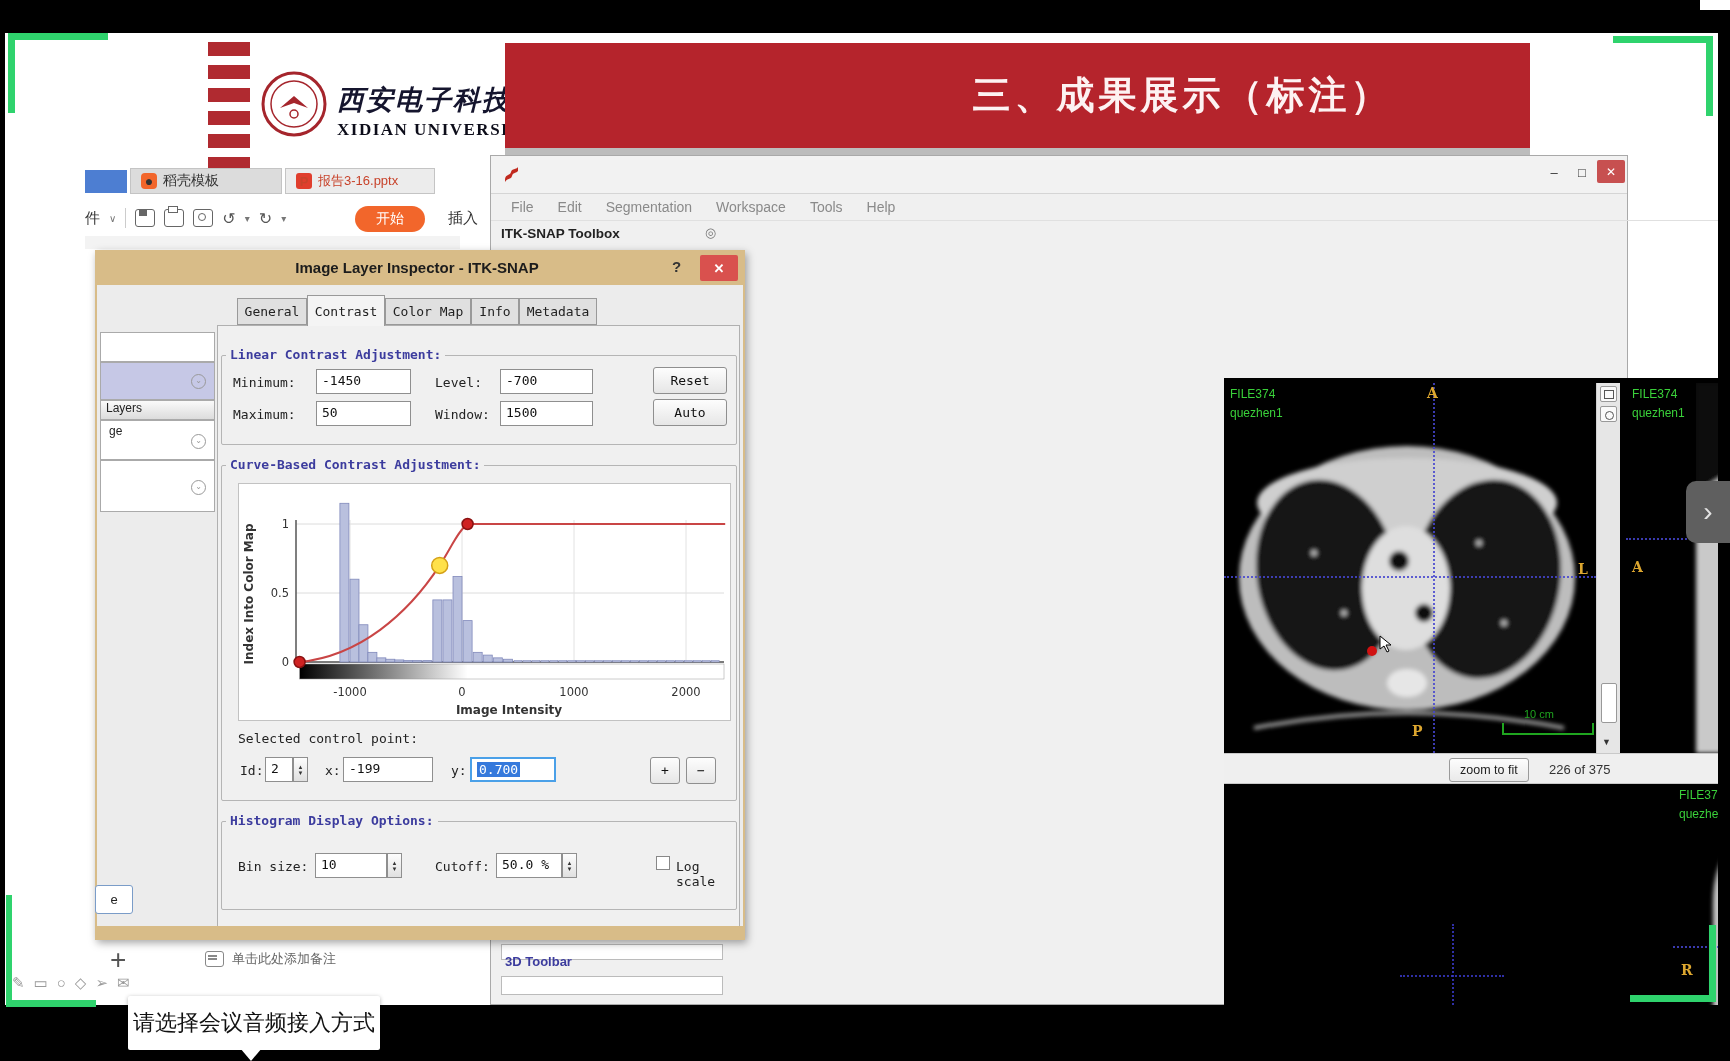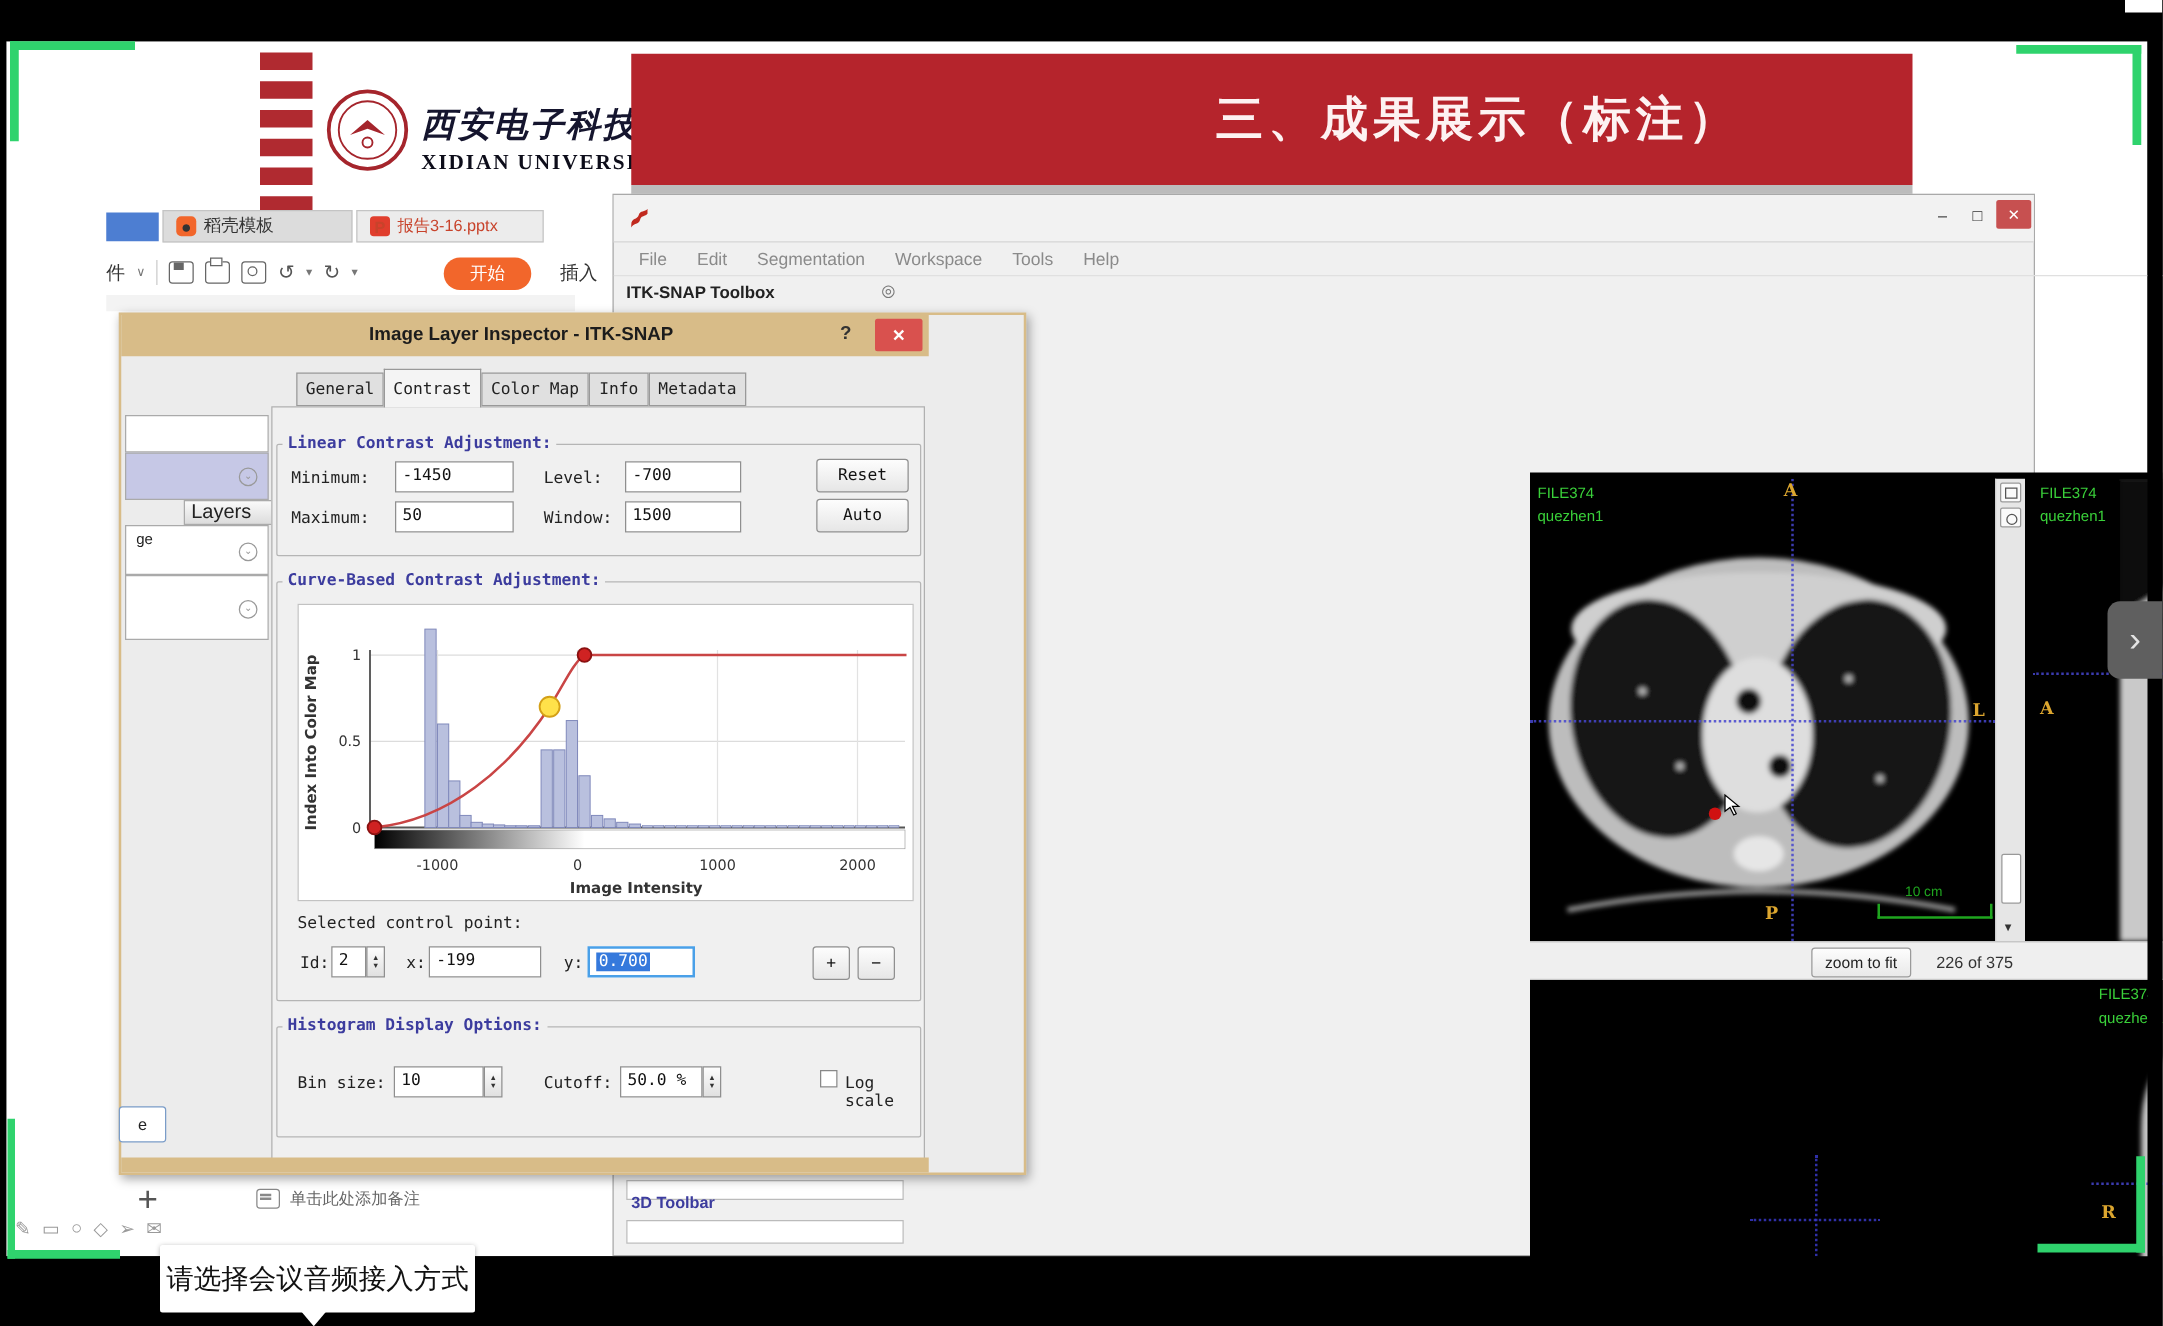--- a/index.html
+++ b/index.html
@@ -107,34 +107,34 @@
              border-bottom:1px solid #c9c9c9;box-sizing:border-box;}
   .ztf{position:absolute;top:4px;height:22px;padding:0 10px;background:linear-gradient(#fdfdfd,#e9e9e9);
        border:1px solid #9a9a9a;border-radius:3px;font-size:12.5px;color:#222;display:flex;align-items:center;}
   .slice{position:absolute;top:8px;font-size:13px;color:#333;}
   #red-dot{left:143px;top:263px;width:10px;height:10px;border-radius:50%;background:#d01111;filter:blur(.5px);}
   #cursor{left:155px;top:252px;width:14px;height:18px;}
   #cross3d-v{position:absolute;left:228px;top:140px;height:104px;border-left:2px dotted #3b3bd0;opacity:.8;}
   #cross3d-h{position:absolute;left:176px;top:191px;width:104px;border-top:2px dotted #3b3bd0;opacity:.8;}
 
   
-  #dlg{left:95px;top:250px;width:726px;height:690px;background:#ececec;border:2px solid #d8bc88;
+  #dlg{left:95px;top:250px;width:650px;height:690px;background:#ececec;border:2px solid #d8bc88;
        box-sizing:border-box;z-index:40;box-shadow:2px 3px 8px rgba(0,0,0,.35);}
   #dlg-titlebar{left:0;top:0;width:646px;height:33px;background:#d8bc88;display:flex;align-items:center;}
   #dlg-title{position:absolute;left:120px;top:7px;width:400px;text-align:center;font-size:15px;font-weight:bold;color:#1c1c1c;}
   #dlg-help{position:absolute;left:575px;top:6px;font-size:15px;font-weight:bold;color:#333;}
   #dlg-close{position:absolute;left:603px;top:3px;width:38px;height:26px;background:#d9514e;border-radius:2px;
              display:flex;align-items:center;justify-content:center;color:#fff;font-size:13px;font-weight:bold;}
   
   .lp-row{position:absolute;left:3px;width:115px;background:#fff;border:1px solid #aaa;box-sizing:border-box;}
   .lp-circle{position:absolute;right:8px;width:13px;height:13px;border:1.5px solid #999;border-radius:50%;
              color:#999;font-size:8px;text-align:center;line-height:11px;}
   #lp-header{position:absolute;left:3px;top:148px;width:115px;height:20px;
              background:linear-gradient(#fafafa,#dcdcdc);border:1px solid #aaa;box-sizing:border-box;
-             font-size:16px;color:#222;padding-left:5px;margin-left:47px;}
+             font-size:12px;color:#222;padding-left:5px;}
   #lp-ge{font-size:12px;color:#222;position:absolute;left:8px;top:3px;}
   #lp-btn-e{position:absolute;left:-2px;top:633px;width:36px;height:27px;background:#fff;
             border:1.5px solid #7a9cc8;border-radius:3px;font-size:13px;color:#222;
             display:flex;align-items:center;justify-content:center;}
   
   .dtab{position:absolute;top:46px;height:27px;background:#e0e0e0;border:1px solid #999;box-sizing:border-box;
         font-size:13px;color:#222;display:flex;align-items:center;justify-content:center;font-family:"DejaVu Sans Mono",monospace;margin-left:17px;}
   .dtab.active{background:#f4f4f4;top:43px;height:31px;border-bottom:none;z-index:2;}
   #dlg-content{left:120px;top:73px;width:523px;height:603px;background:#f0f0f0;border:1px solid #b0b0b0;box-sizing:border-box;}
   .grpbox{position:absolute;border:1px solid #b5b5b5;border-radius:2px;}

